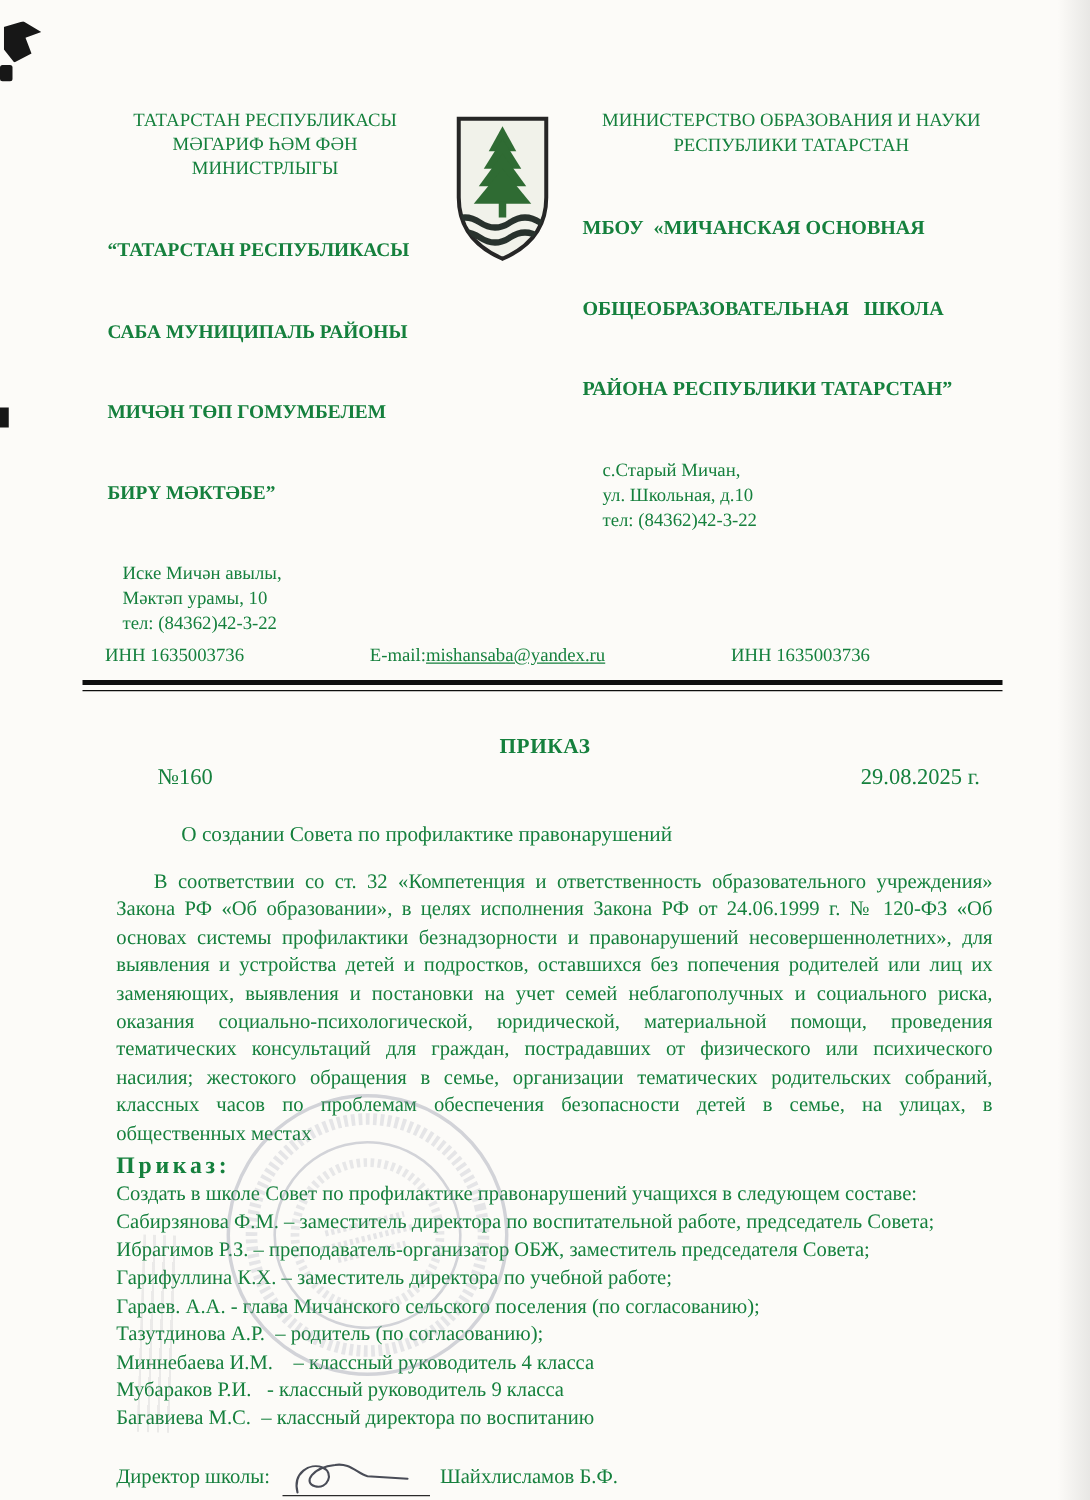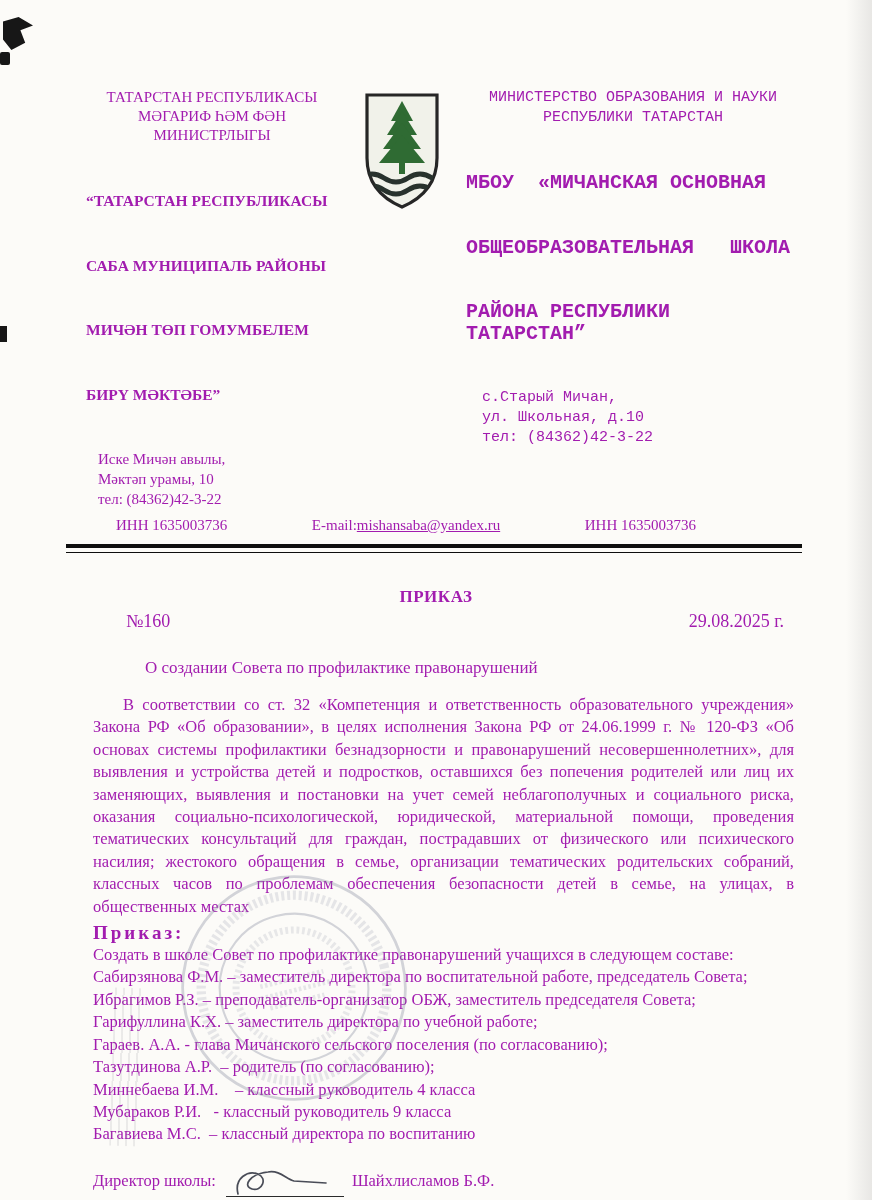--- a/index.html
+++ b/index.html
@@ -3,21 +3,21 @@
 <meta charset="utf-8">
 <style>
   html,body{margin:0;padding:0;}
   body{
     width:872px;height:1200px;
     font-family:"Liberation Serif","DejaVu Serif",serif;
     background:#e8e8e6;
   }
   .page{
     position:relative;width:872px;height:1200px;overflow:hidden;
-    background:#fcfbf8;color:#a21caf;box-sizing:border-box;
+    background:#fcfbf8;color:#15803d;box-sizing:border-box;
     padding-top:88px;
   }
   .page::after{ 
     content:"";position:absolute;top:0;right:0;width:26px;height:100%;
     background:linear-gradient(to right, rgba(0,0,0,0), rgba(110,110,110,.14));
     pointer-events:none;
   }
   
   .artifact{position:absolute;background:#171717;}
   .artifact.a1{left:3px;top:17px;width:30px;height:33px;
@@ -26,28 +26,28 @@
   .artifact.a3{left:0px;top:326px;width:7px;height:16px;}
   .artifact.streaks{
     left:112px;top:988px;width:30px;height:158px;background:none;
     background-image:repeating-linear-gradient(90deg, rgba(95,95,108,.20) 0 2px, transparent 2px 8px);
     transform:rotate(2deg);opacity:.55;
   }
   
   .letterhead{display:flex;padding:0 72px 0 86px;align-items:flex-start;}
   .lh-left{width:252px;font-size:15px;line-height:19px;}
   .lh-center{width:128px;display:flex;justify-content:center;padding-top:2px;}
-  .lh-right{flex:1;font-size:15px;line-height:19.5px;font-family:Liberation Mono, monospace;}
+  .lh-right{flex:1;font-size:15px;line-height:19.5px;}
   .lh-ministry{text-align:center;}
   .lh-school{font-weight:bold;font-size:15.5px;line-height:21.5px;margin-top:2px;white-space:pre-wrap;}
-  .lh-right .lh-school{font-size:20px;}
+  .lh-right .lh-school{font-size:16px;}
   .lh-addr{padding-left:12px;margin-top:1px;line-height:20px;}
   .lh-right .lh-addr{padding-left:16px;}
   .inn-row{display:flex;justify-content:space-between;align-items:flex-end;
-    padding:8px 176px 0 116px;font-size:15px;}
+    padding:8px 176px 0 84px;font-size:15px;}
   .email{white-space:nowrap;}
   .email .addr{text-decoration:underline;}
   .double-rule{margin:10px 70px 0 66px;height:4px;
     border-top:4px solid #0e0e0e;border-bottom:1.5px solid #0e0e0e;}
   
   .order-title{text-align:center;font-weight:bold;font-size:17px;letter-spacing:.5px;margin-top:34px;}
   .numdate{display:flex;justify-content:space-between;padding:4px 88px 0 126px;font-size:18px;}
   .subject{margin:26px 80px 0 145px;font-size:17px;}
   .preamble{margin:16px 78px 0 93px;font-size:16.5px;line-height:22.4px;
     text-indent:30px;text-align:justify;text-align-last:left;}

